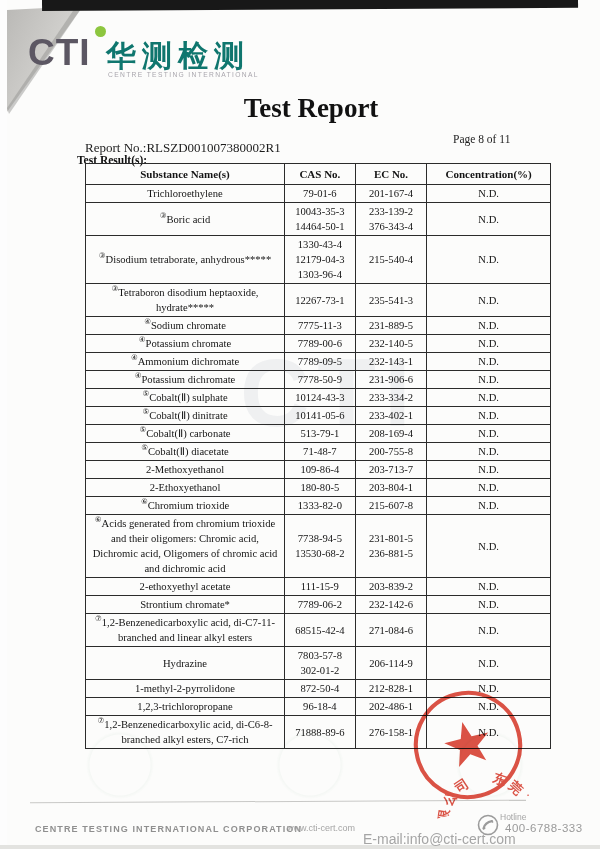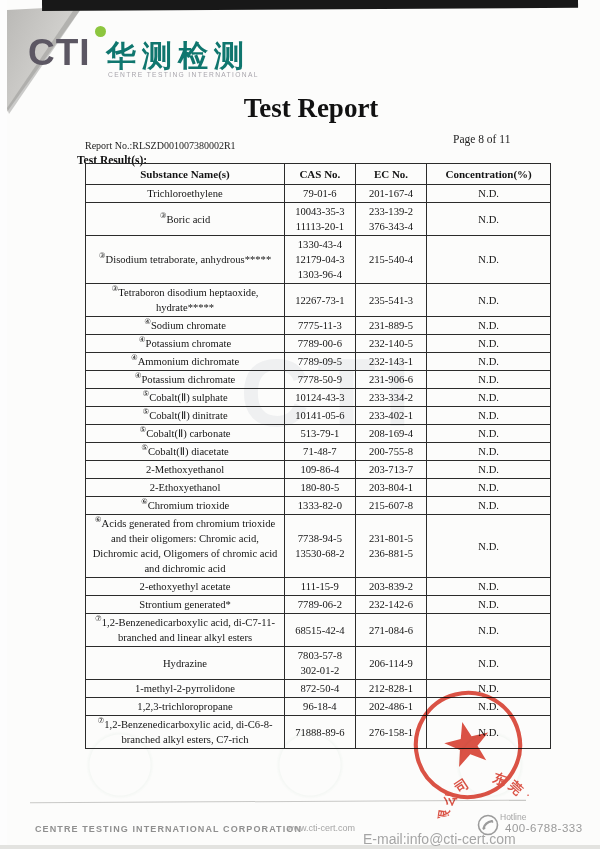--- a/index.html
+++ b/index.html
@@ -22,21 +22,21 @@
              color:#5c5763;letter-spacing:1px;line-height:1;}
   .logo-dot{position:absolute;left:67px;top:-8px;width:11px;height:11px;border-radius:50%;
             background:#8dc63f;}
   .logo-cn{position:absolute;left:78px;top:2px;font-size:30px;color:#0f766e;letter-spacing:6px;
            font-family:"Liberation Sans",sans-serif;font-weight:bold;white-space:nowrap;}
   .logo-sub{position:absolute;left:80px;top:37px;font-size:6.7px;color:#a9a6ad;
             font-family:"Liberation Sans",sans-serif;letter-spacing:1.35px;white-space:nowrap;}
   
   .title{position:absolute;left:85px;width:452px;top:93px;text-align:center;
          font-size:27px;font-weight:bold;color:#111;}
-  .report-no{position:absolute;left:85px;top:140px;font-size:10px;color:#1c1c1c;}
+  .report-no{position:absolute;left:85px;top:140px;font-size:13px;color:#1c1c1c;}
   .page-ind{position:absolute;left:453px;top:133px;font-size:11.5px;color:#1c1c1c;text-align:center;}
   .section{position:absolute;left:77px;top:154px;font-size:11.5px;font-weight:bold;color:#111;}
   
   .wm{position:absolute;left:240px;top:338px;font-family:"Liberation Sans",sans-serif;
       font-weight:bold;font-size:96px;letter-spacing:8px;color:rgba(175,178,190,0.16);z-index:0;}
   .wm2{position:absolute;left:60px;top:720px;width:480px;height:90px;z-index:0;opacity:.05;
        background:radial-gradient(circle 34px at 60px 45px,transparent 30px,#7a8 31px,transparent 34px),
                   radial-gradient(circle 34px at 250px 45px,transparent 30px,#7a8 31px,transparent 34px),
                   radial-gradient(circle 34px at 430px 45px,transparent 30px,#7a8 31px,transparent 34px);}
   
@@ -104,21 +104,21 @@
         </td>
         <td class="col-ec">
           <div>201-167-4</div>
         </td>
         <td class="col-conc">N.D.</td>
       </tr>
       <tr>
         <td class="col-name"><sup>③</sup>Boric acid</td>
         <td class="col-cas">
           <div>10043-35-3</div>
-          <div>11113-20-1</div>
+          <div>14464-50-1</div>
         </td>
         <td class="col-ec">
           <div>233-139-2</div>
           <div>376-343-4</div>
         </td>
         <td class="col-conc">N.D.</td>
       </tr>
       <tr>
         <td class="col-name"><sup>③</sup>Disodium tetraborate, anhydrous*****</td>
         <td class="col-cas">
@@ -267,21 +267,21 @@
         <td class="col-name">2-ethoxyethyl acetate</td>
         <td class="col-cas">
           <div>111-15-9</div>
         </td>
         <td class="col-ec">
           <div>203-839-2</div>
         </td>
         <td class="col-conc">N.D.</td>
       </tr>
       <tr>
-        <td class="col-name">Strontium generated*</td>
+        <td class="col-name">Strontium chromate*</td>
         <td class="col-cas">
           <div>7789-06-2</div>
         </td>
         <td class="col-ec">
           <div>232-142-6</div>
         </td>
         <td class="col-conc">N.D.</td>
       </tr>
       <tr>
         <td class="col-name"><sup>⑦</sup>1,2-Benzenedicarboxylic acid, di-C7-11-branched and linear alkyl esters</td>

